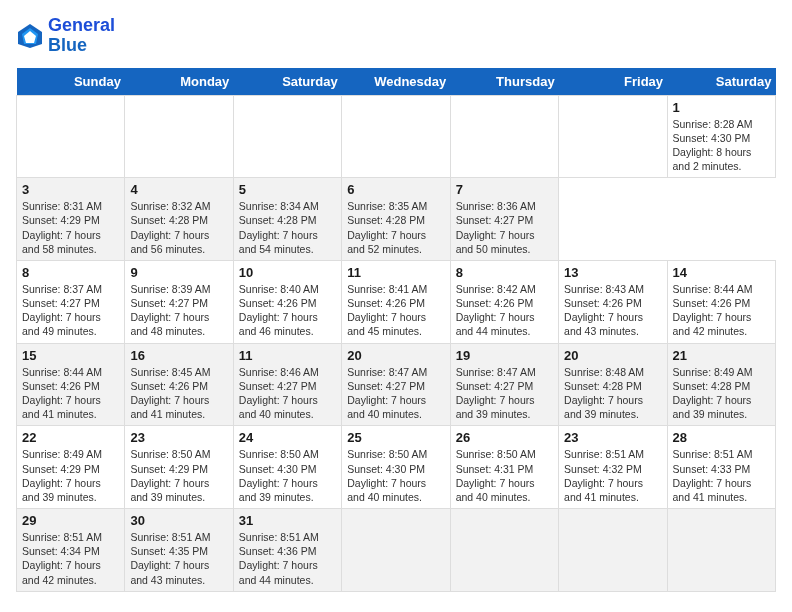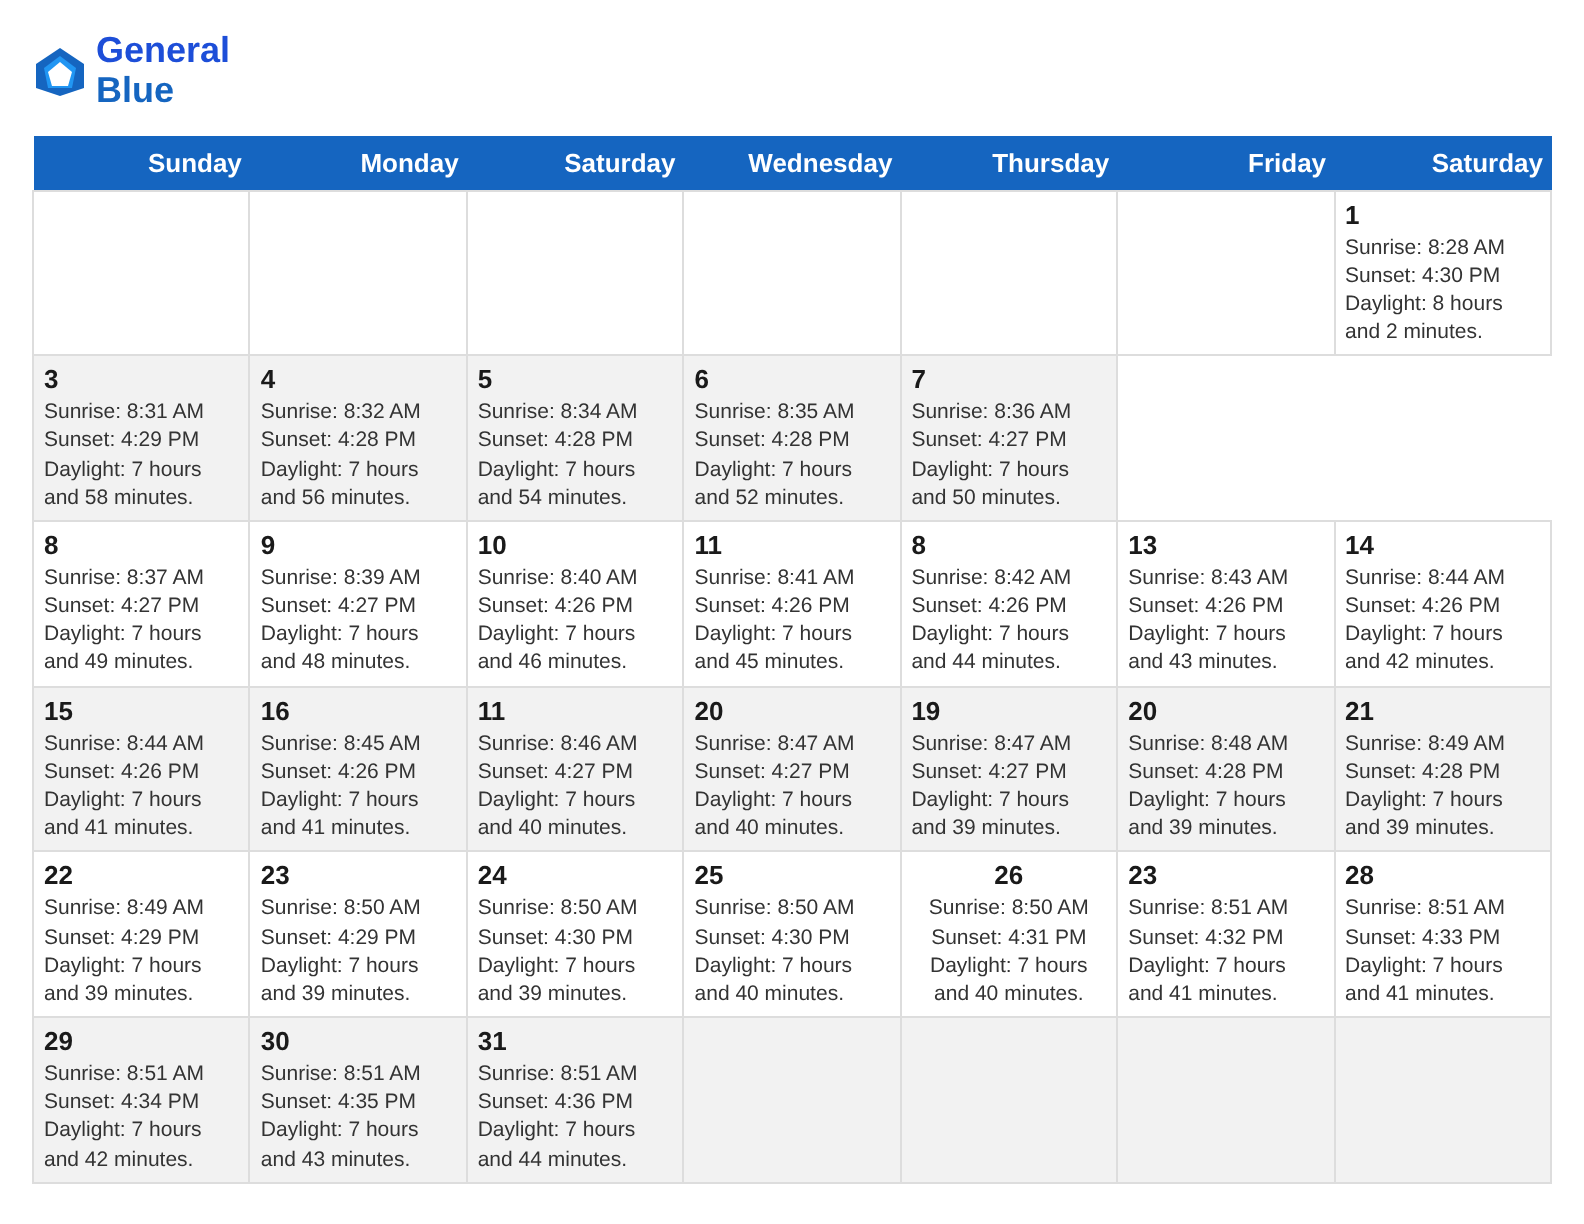--- a/index.html
+++ b/index.html
@@ -148,21 +148,21 @@
         <td style="background: rgb(245, 245, 245);"><span class="day-number">20</span><span class="cell-text">Sunrise: 8:47 AM<br>Sunset: 4:27 PM<br>Daylight: 7 hours and 40 minutes.</span></td>
         <td style="background: rgb(245, 245, 245);"><span class="day-number">19</span><span class="cell-text">Sunrise: 8:47 AM<br>Sunset: 4:27 PM<br>Daylight: 7 hours and 39 minutes.</span></td>
         <td style="background: rgb(245, 245, 245); margin-left: 36px;"><span class="day-number">20</span><span class="cell-text">Sunrise: 8:48 AM<br>Sunset: 4:28 PM<br>Daylight: 7 hours and 39 minutes.</span></td>
         <td style="background: rgb(245, 245, 245);"><span class="day-number">21</span><span class="cell-text">Sunrise: 8:49 AM<br>Sunset: 4:28 PM<br>Daylight: 7 hours and 39 minutes.</span></td>
       </tr>
       <tr class="row-stripe-1">
         <td style="background: rgb(255, 255, 255);"><span class="day-number">22</span><span class="cell-text">Sunrise: 8:49 AM<br>Sunset: 4:29 PM<br>Daylight: 7 hours and 39 minutes.</span></td>
         <td style="background: rgb(255, 255, 255);"><span class="day-number">23</span><span class="cell-text">Sunrise: 8:50 AM<br>Sunset: 4:29 PM<br>Daylight: 7 hours and 39 minutes.</span></td>
         <td style="background: rgb(255, 255, 255); margin-top: 40px;"><span class="day-number">24</span><span class="cell-text">Sunrise: 8:50 AM<br>Sunset: 4:30 PM<br>Daylight: 7 hours and 39 minutes.</span></td>
         <td style="background: rgb(255, 255, 255);"><span class="day-number">25</span><span class="cell-text">Sunrise: 8:50 AM<br>Sunset: 4:30 PM<br>Daylight: 7 hours and 40 minutes.</span></td>
-        <td style="background: rgb(255, 255, 255); text-align: center;"><span class="day-number">26</span><span class="cell-text">Sunrise: 8:50 AM<br>Sunset: 4:31 PM<br>Daylight: 7 hours and 40 minutes.</span></td>
+        <td style="background: rgb(255, 255, 255);"><span class="day-number">26</span><span class="cell-text">Sunrise: 8:50 AM<br>Sunset: 4:31 PM<br>Daylight: 7 hours and 40 minutes.</span></td>
         <td style="background: rgb(255, 255, 255);"><span class="day-number">23</span><span class="cell-text">Sunrise: 8:51 AM<br>Sunset: 4:32 PM<br>Daylight: 7 hours and 41 minutes.</span></td>
         <td style="background: rgb(255, 255, 255);"><span class="day-number">28</span><span class="cell-text">Sunrise: 8:51 AM<br>Sunset: 4:33 PM<br>Daylight: 7 hours and 41 minutes.</span></td>
       </tr>
       <tr class="row-stripe-2">
         <td style="background: rgb(245, 245, 245);"><span class="day-number">29</span><span class="cell-text">Sunrise: 8:51 AM<br>Sunset: 4:34 PM<br>Daylight: 7 hours and 42 minutes.</span></td>
         <td style="background: rgb(245, 245, 245);"><span class="day-number">30</span><span class="cell-text">Sunrise: 8:51 AM<br>Sunset: 4:35 PM<br>Daylight: 7 hours and 43 minutes.</span></td>
         <td style="background: rgb(245, 245, 245);"><span class="day-number">31</span><span class="cell-text">Sunrise: 8:51 AM<br>Sunset: 4:36 PM<br>Daylight: 7 hours and 44 minutes.</span></td>
         <td class="cell-empty" style="background: rgb(235, 235, 235);"></td>
         <td class="cell-empty" style="background: rgb(235, 235, 235);"></td>
         <td class="cell-empty" style="background: rgb(235, 235, 235);"></td>

